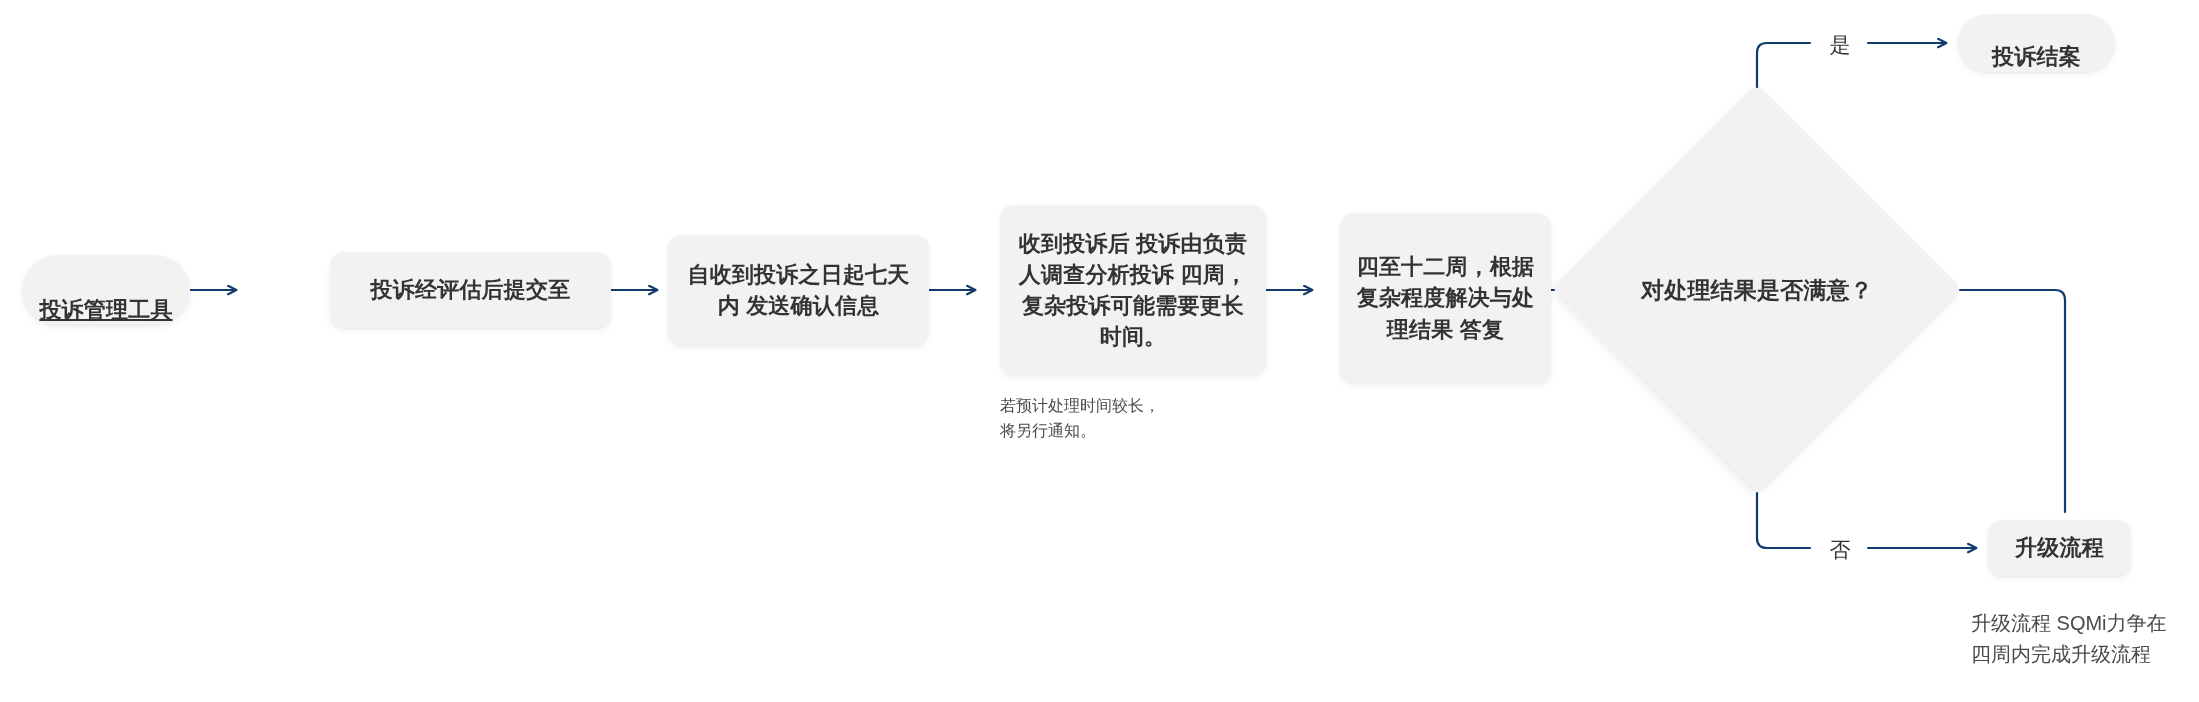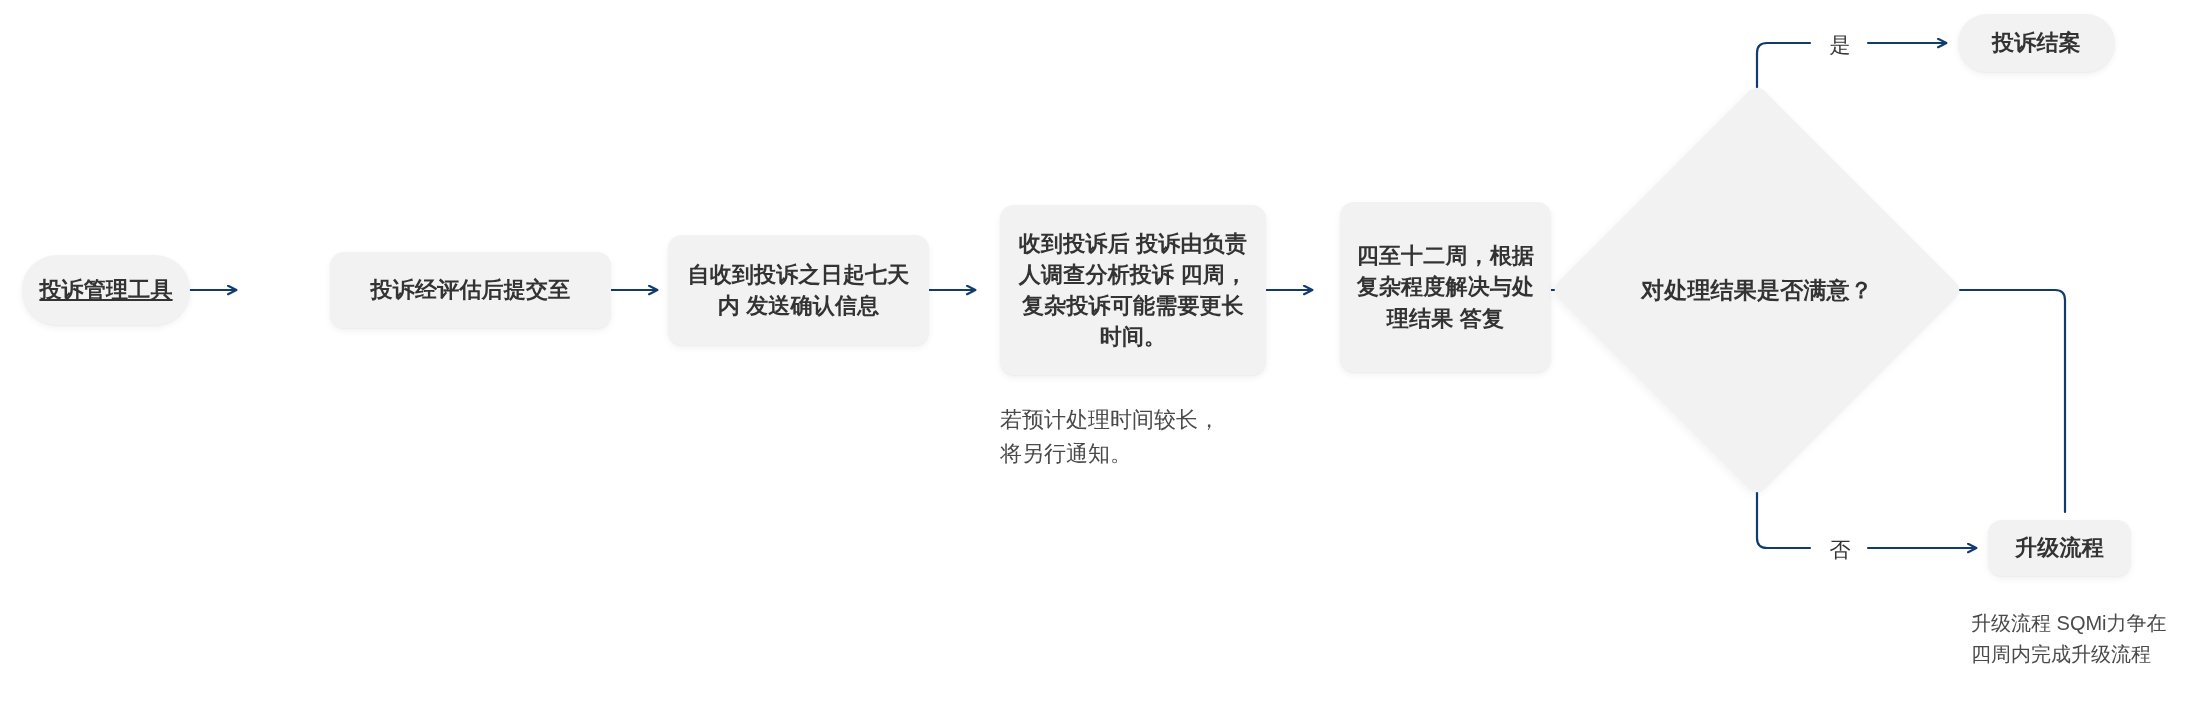--- a/index.html
+++ b/index.html
@@ -38,21 +38,21 @@
     color: #333333;
     font-weight: bold;
     display: flex;
     align-items: center;
     justify-content: center;
     text-align: center;
     box-shadow: 0 3px 7px rgba(0,0,0,0.055), 0 1px 2px rgba(0,0,0,0.04);
     line-height: 1.42;
     letter-spacing: 0.2px;
   }
-  .node.pill     { border-radius: 999px; }
+  .node.pill     { border-radius: 999px; align-items: flex-end; }
   .node.rounded  { border-radius: 14px; }
 
   
   .diamond-wrap {
     position: absolute;
   }
   .diamond-shape {
     position: absolute;
     left: 0; top: 0;
     width: 100%;
@@ -135,40 +135,40 @@
   </div>
 
   <div class="node rounded" style="left:668px; top:235px; width:261px; height:110px; font-size:22px; padding:0 16px;">
     <span>自收到投诉之日起七天内 发送确认信息</span>
   </div>
 
   <div class="node rounded" style="left:1000px; top:205px; width:266px; height:170px; font-size:22px; padding:0 17px;">
     <span>收到投诉后 投诉由负责人调查分析投诉 四周，复杂投诉可能需要更长时间。</span>
   </div>
 
-  <div class="node rounded" style="left:1340px; top:202px; width:211px; height:170px; font-size:22px; padding:0 16px;">
+  <div class="node rounded" style="left:1340px; top:213px; width:211px; height:170px; font-size:22px; padding:0 16px;">
     <span>四至十二周，根据复杂程度解决与处理结果 答复</span>
   </div>
 
   <div class="diamond-wrap" style="left:1611px; top:144px; width:292px; height:292px;">
     <div class="diamond-shape"></div>
     <div class="diamond-label" style="font-size:23px;">对处理结果是否满意？</div>
   </div>
 
   <div class="node pill" style="left:1958px; top:14px; width:157px; height:58px; font-size:22px;">
     <span>投诉结案</span>
   </div>
 
   <div class="node rounded" style="left:1988px; top:520px; width:143px; height:56px; font-size:22px;">
     <span>升级流程</span>
   </div>
 
   <div class="edge-label" style="left:1840px; top:44px; font-size:21px;">是</div>
 
   <div class="edge-label" style="left:1840px; top:549px; font-size:21px;">否</div>
 
-  <div class="caption" style="left:1000px; top:403px; font-size:22px;">若预计处理时间较长，
+  <div class="caption" style="left:1000px; top:394px; font-size:16px;">若预计处理时间较长，
 将另行通知。</div>
 
   <div class="caption" style="left:1935px; top:608px; font-size:20px;margin-left:36px;">升级流程 SQMi力争在
 四周内完成升级流程</div>
 
 </div>
 
 </body></html>

